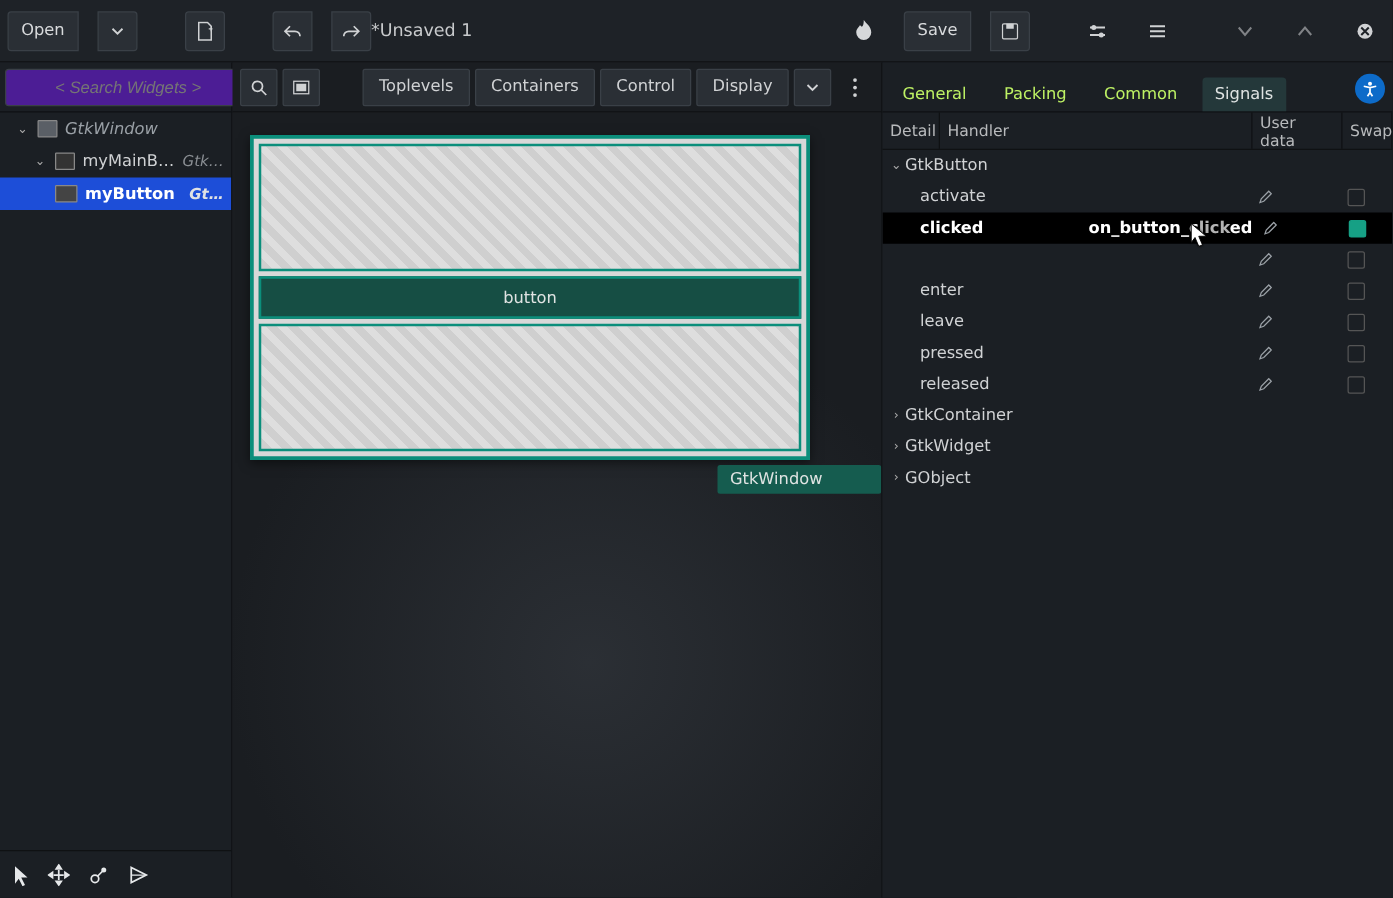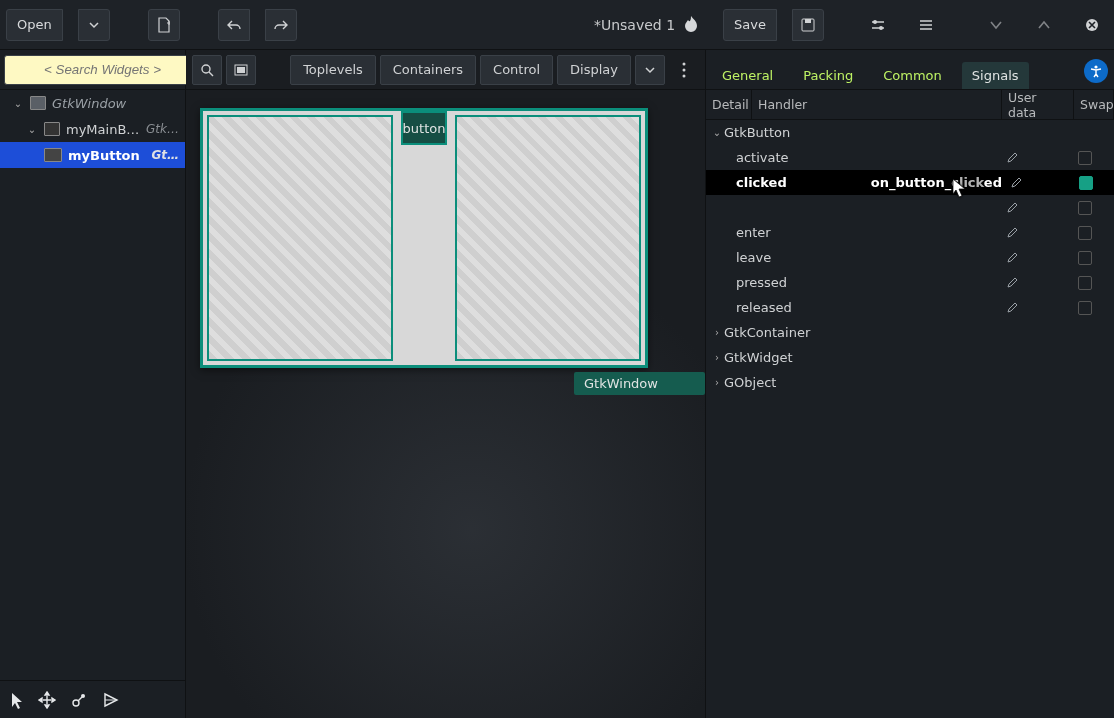--- a/index.html
+++ b/index.html
@@ -17,21 +17,21 @@
   
   .headerbar {
     height: 50px;
     background: #1e2227;
     display: flex;
     align-items: center;
     padding: 0 6px;
     border-bottom: 1px solid #0f1113;
   }
   .hb-left, .hb-right { display: flex; align-items: center; gap: 16px; }
-  .hb-center { flex: 1; text-align: right; color: #c8cacc; font-size: 14px; }
+  .hb-center { flex: 1; text-align: left; color: #c8cacc; font-size: 14px; }
   .btn {
     background: #2a2f35;
     border: 1px solid #3a4047;
     border-radius: 3px;
     height: 32px;
     min-width: 32px;
     display: flex;
     align-items: center;
     justify-content: center;
     padding: 0 10px;
@@ -61,21 +61,21 @@
   }
   .search-cell {
     height: 40px;
     display: flex;
     align-items: center;
     border-bottom: 1px solid #0f1113;
     padding: 4px;
   }
   .search-input {
     flex: 1;
-    background: #fef9c3;
+    background: #4c1d95;
     border: 1px solid #3a4047;
     border-radius: 3px;
     height: 30px;
     color: #888;
     font-style: italic;
     padding: 0 8px;
     text-align: center;
   }
   .tree {
     flex: 1;
@@ -157,21 +157,21 @@
       radial-gradient(circle at 55% 70%, rgba(60,65,72,0.5), rgba(26,29,33,0) 55%);
   }
   .gtkwindow {
     position: absolute;
     left: 14px; top: 18px;
     width: 448px; height: 260px;
     border: 3px solid #0b8e7b;
     background: #d8d8d8;
     box-shadow: 0 2px 8px rgba(0,0,0,0.5);
   }
-  .gtkwindow .box { display:flex; flex-direction:row; height:100%; }
+  .gtkwindow .box { display:flex; flex-direction:column; height:100%; }
   .drop-zone {
     flex:1;
     margin:4px;
     background:
      repeating-linear-gradient(45deg,#cfcfcf 0 6px,#dedede 6px 12px);
     border:2px solid #0b8e7b;
   }
   .btnrow {
     height:34px;
     background:#164e44;

